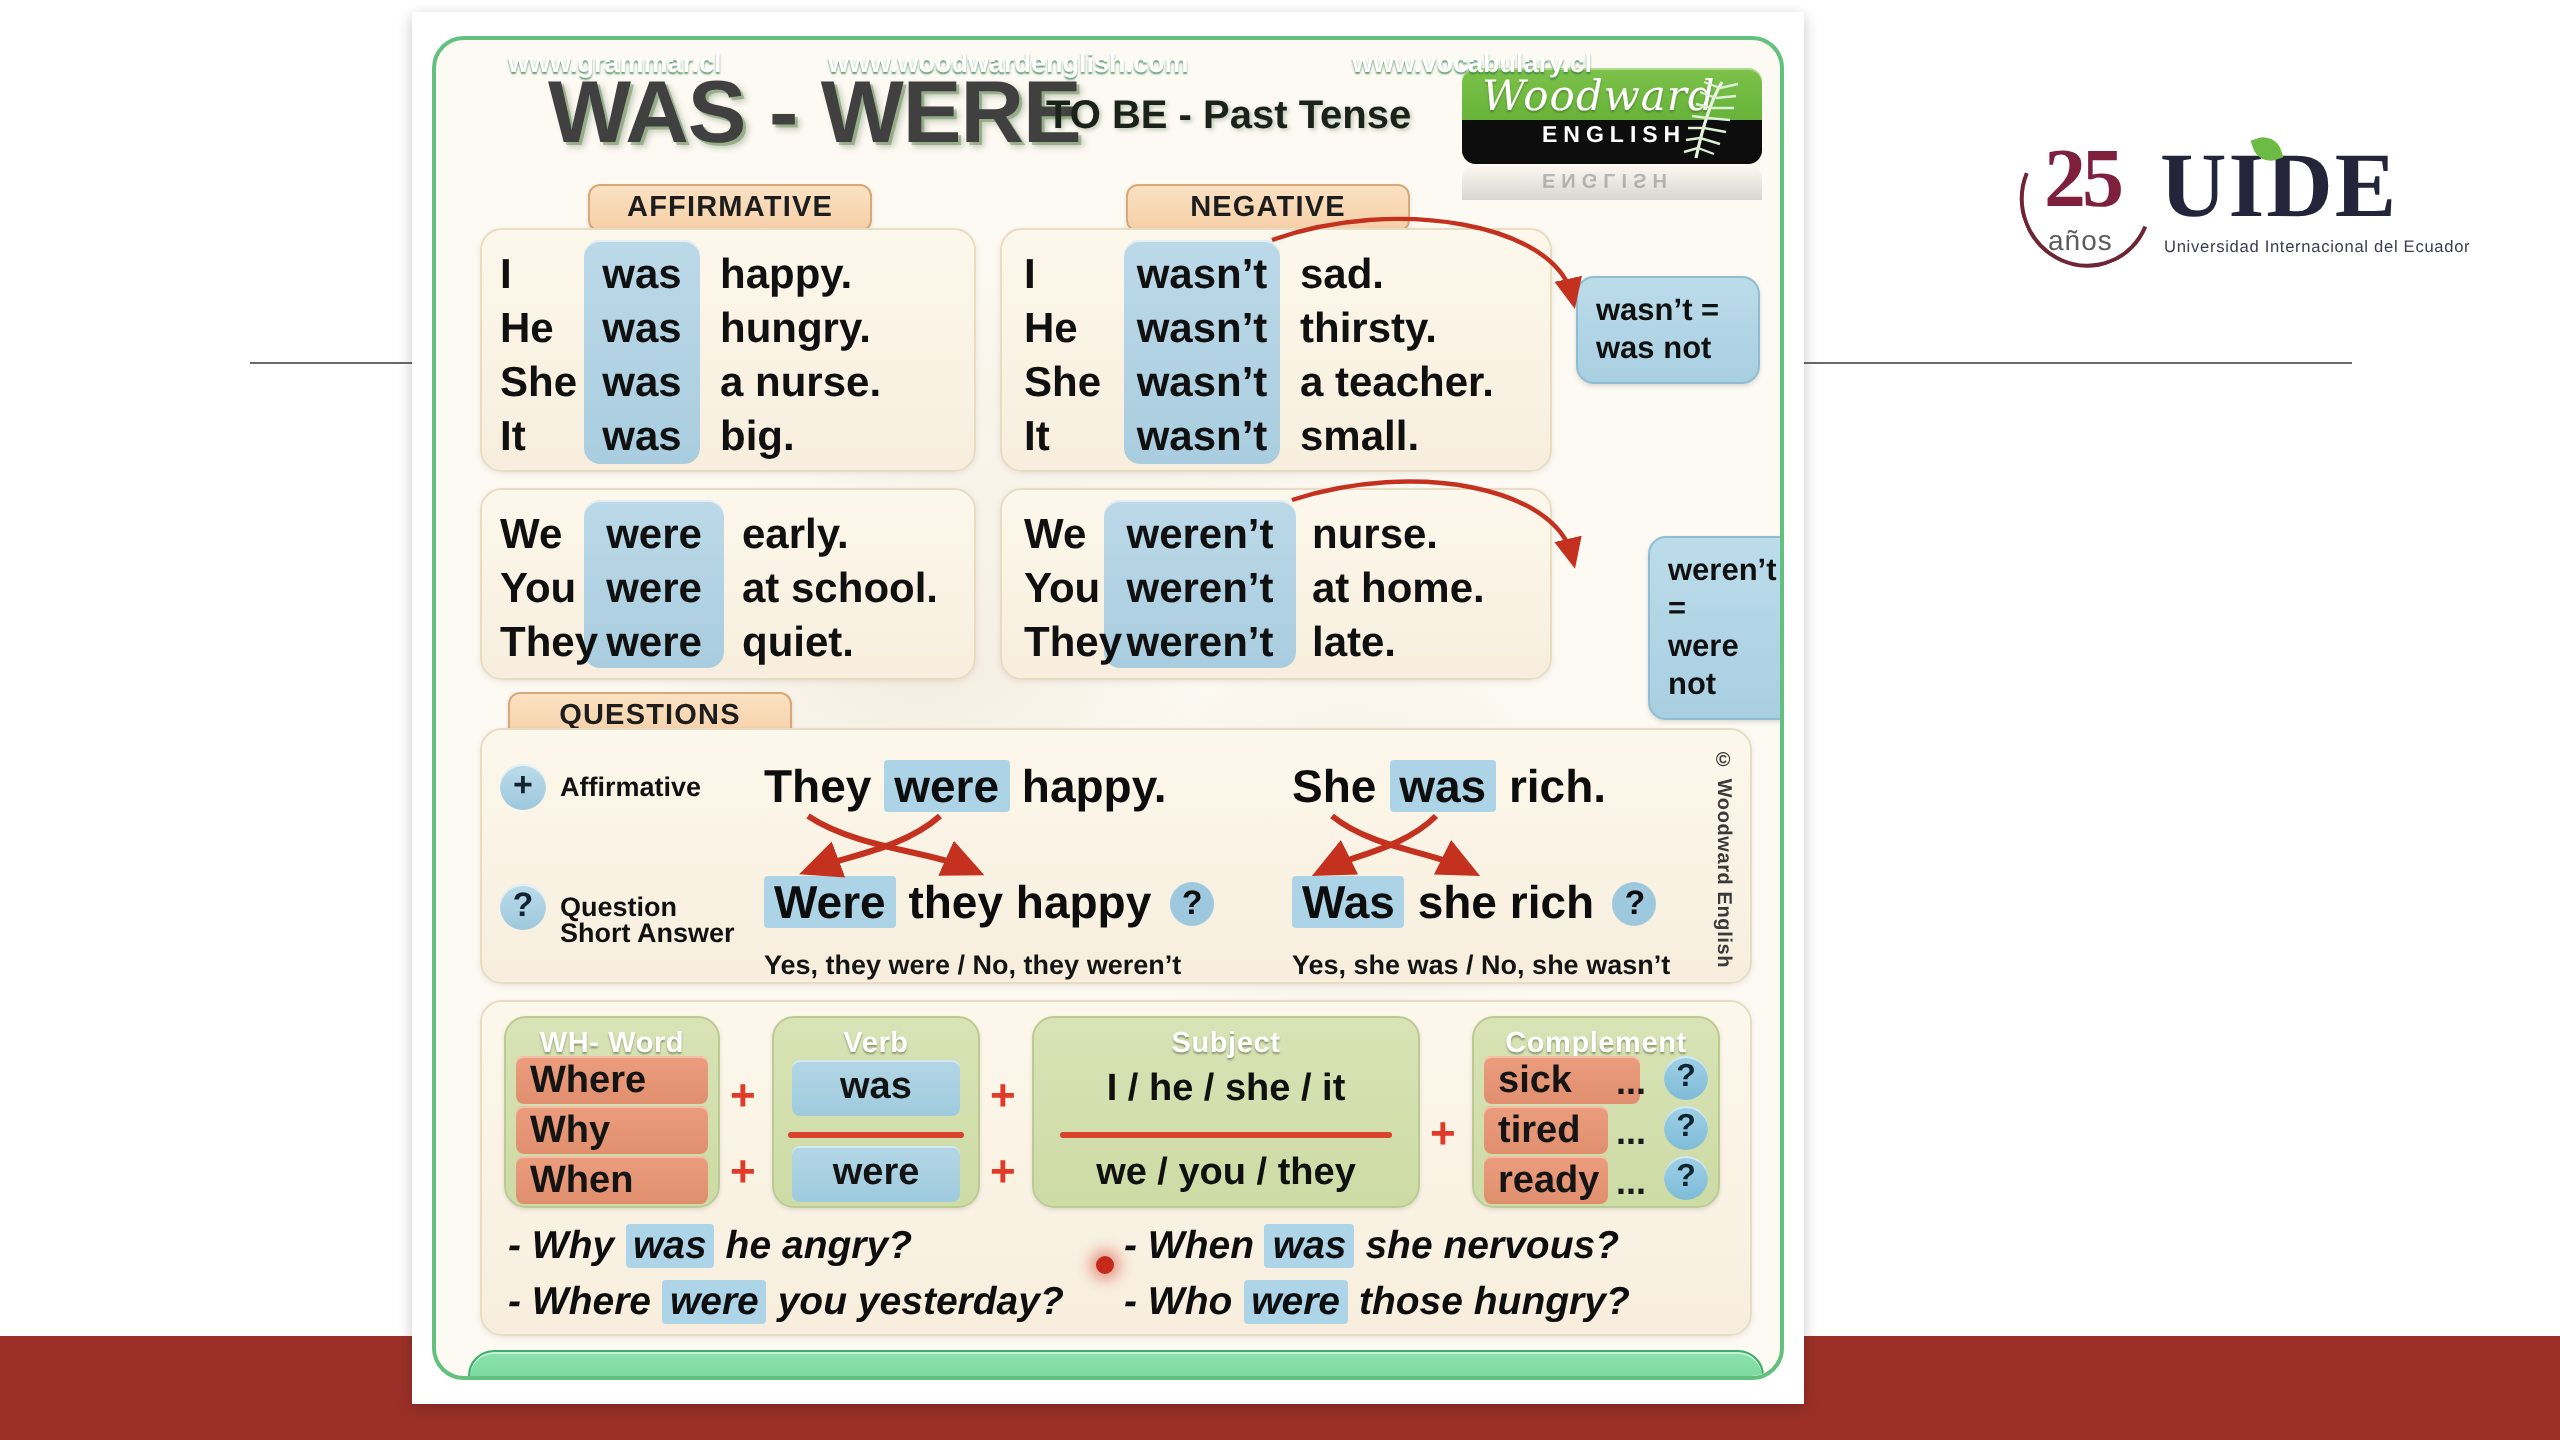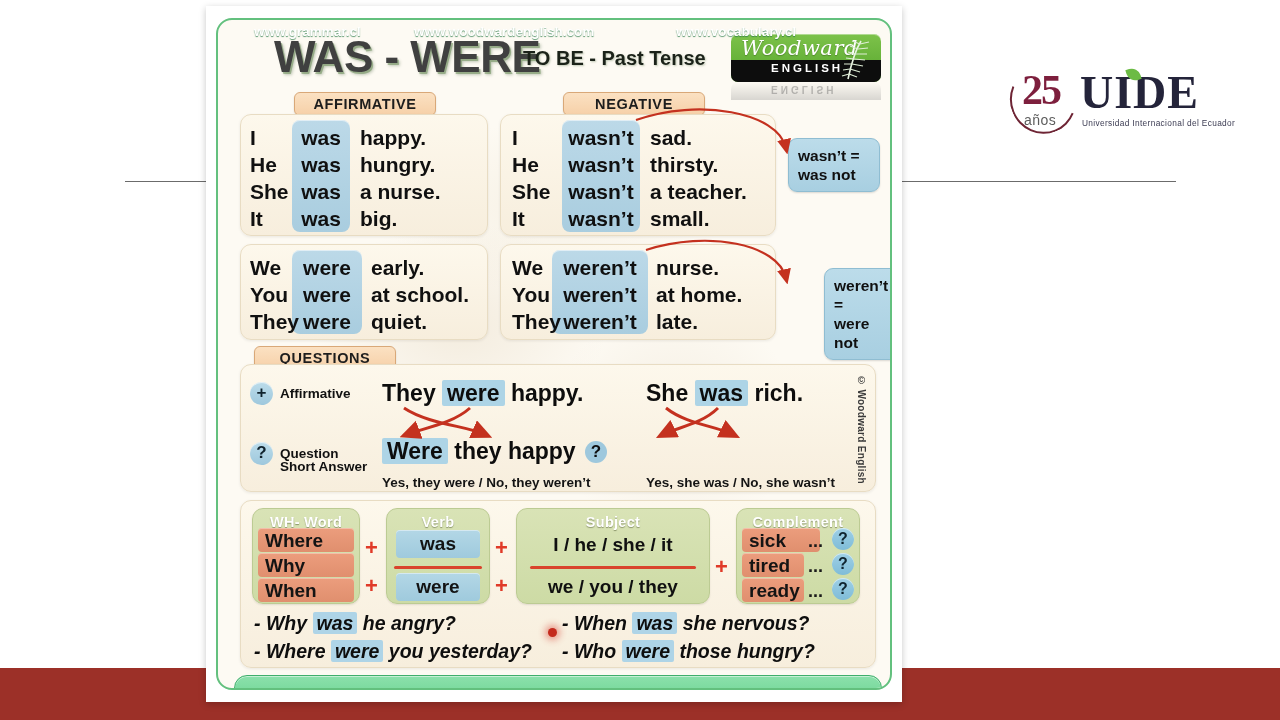--- a/index.html
+++ b/index.html
@@ -452,20 +452,25 @@
         <span>they happy</span>
         <span class="qm">?</span>
       </div>
       <div class="shortans" style="left:164px;top:455px">Yes, they were / No, they weren’t</div>
 
       <div class="qsent" style="left:428px;top:360px">
         <span>She</span>
         <span class="hl">was</span>
         <span>rich.</span>
       </div>
+      <div class="qsent" style="left:428px;top:418px">
+        <span class="hl">Was</span>
+        <span>she rich</span>
+        <span class="qm">?</span>
+      </div>
       <div class="shortans" style="left:428px;top:455px">Yes, she was / No, she wasn’t</div>
 
       <svg class="arrow-svg">
         <defs>
           <marker id="ah2" markerWidth="7" markerHeight="7" refX="4" refY="3.2" orient="auto">
             <path d="M0,0 L7,3.2 L0,6.4 Z" fill="#c4311f"></path>
           </marker>
         </defs>
         <path d="M186,388 C210,404 248,406 266,414" stroke="#c4311f" stroke-width="3" fill="none" marker-end="url(#ah2)"></path>
         <path d="M252,388 C234,404 206,408 190,414" stroke="#c4311f" stroke-width="3" fill="none" marker-end="url(#ah2)"></path>

